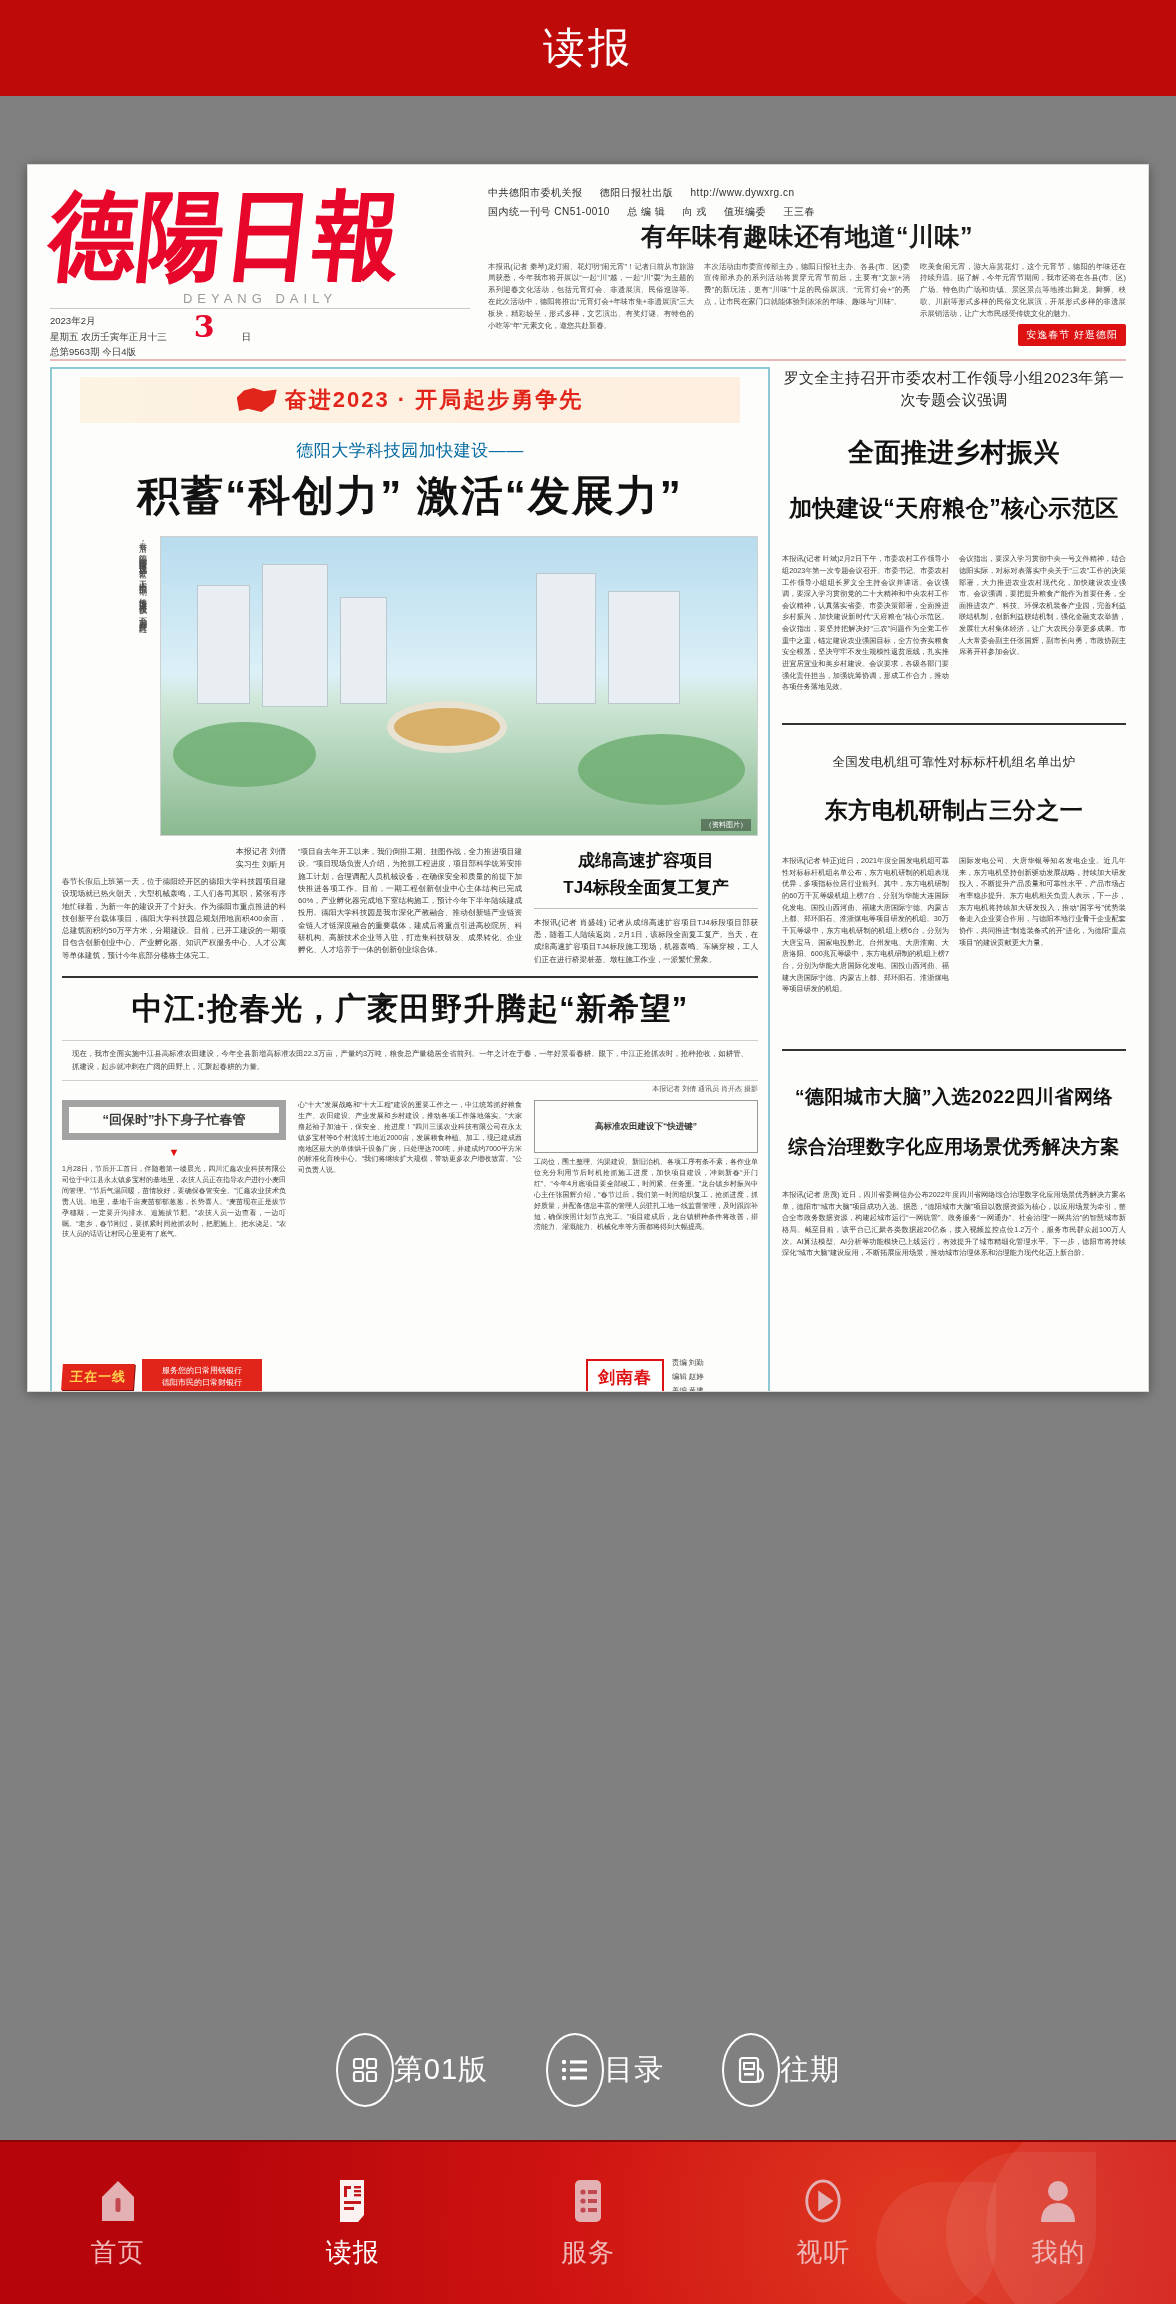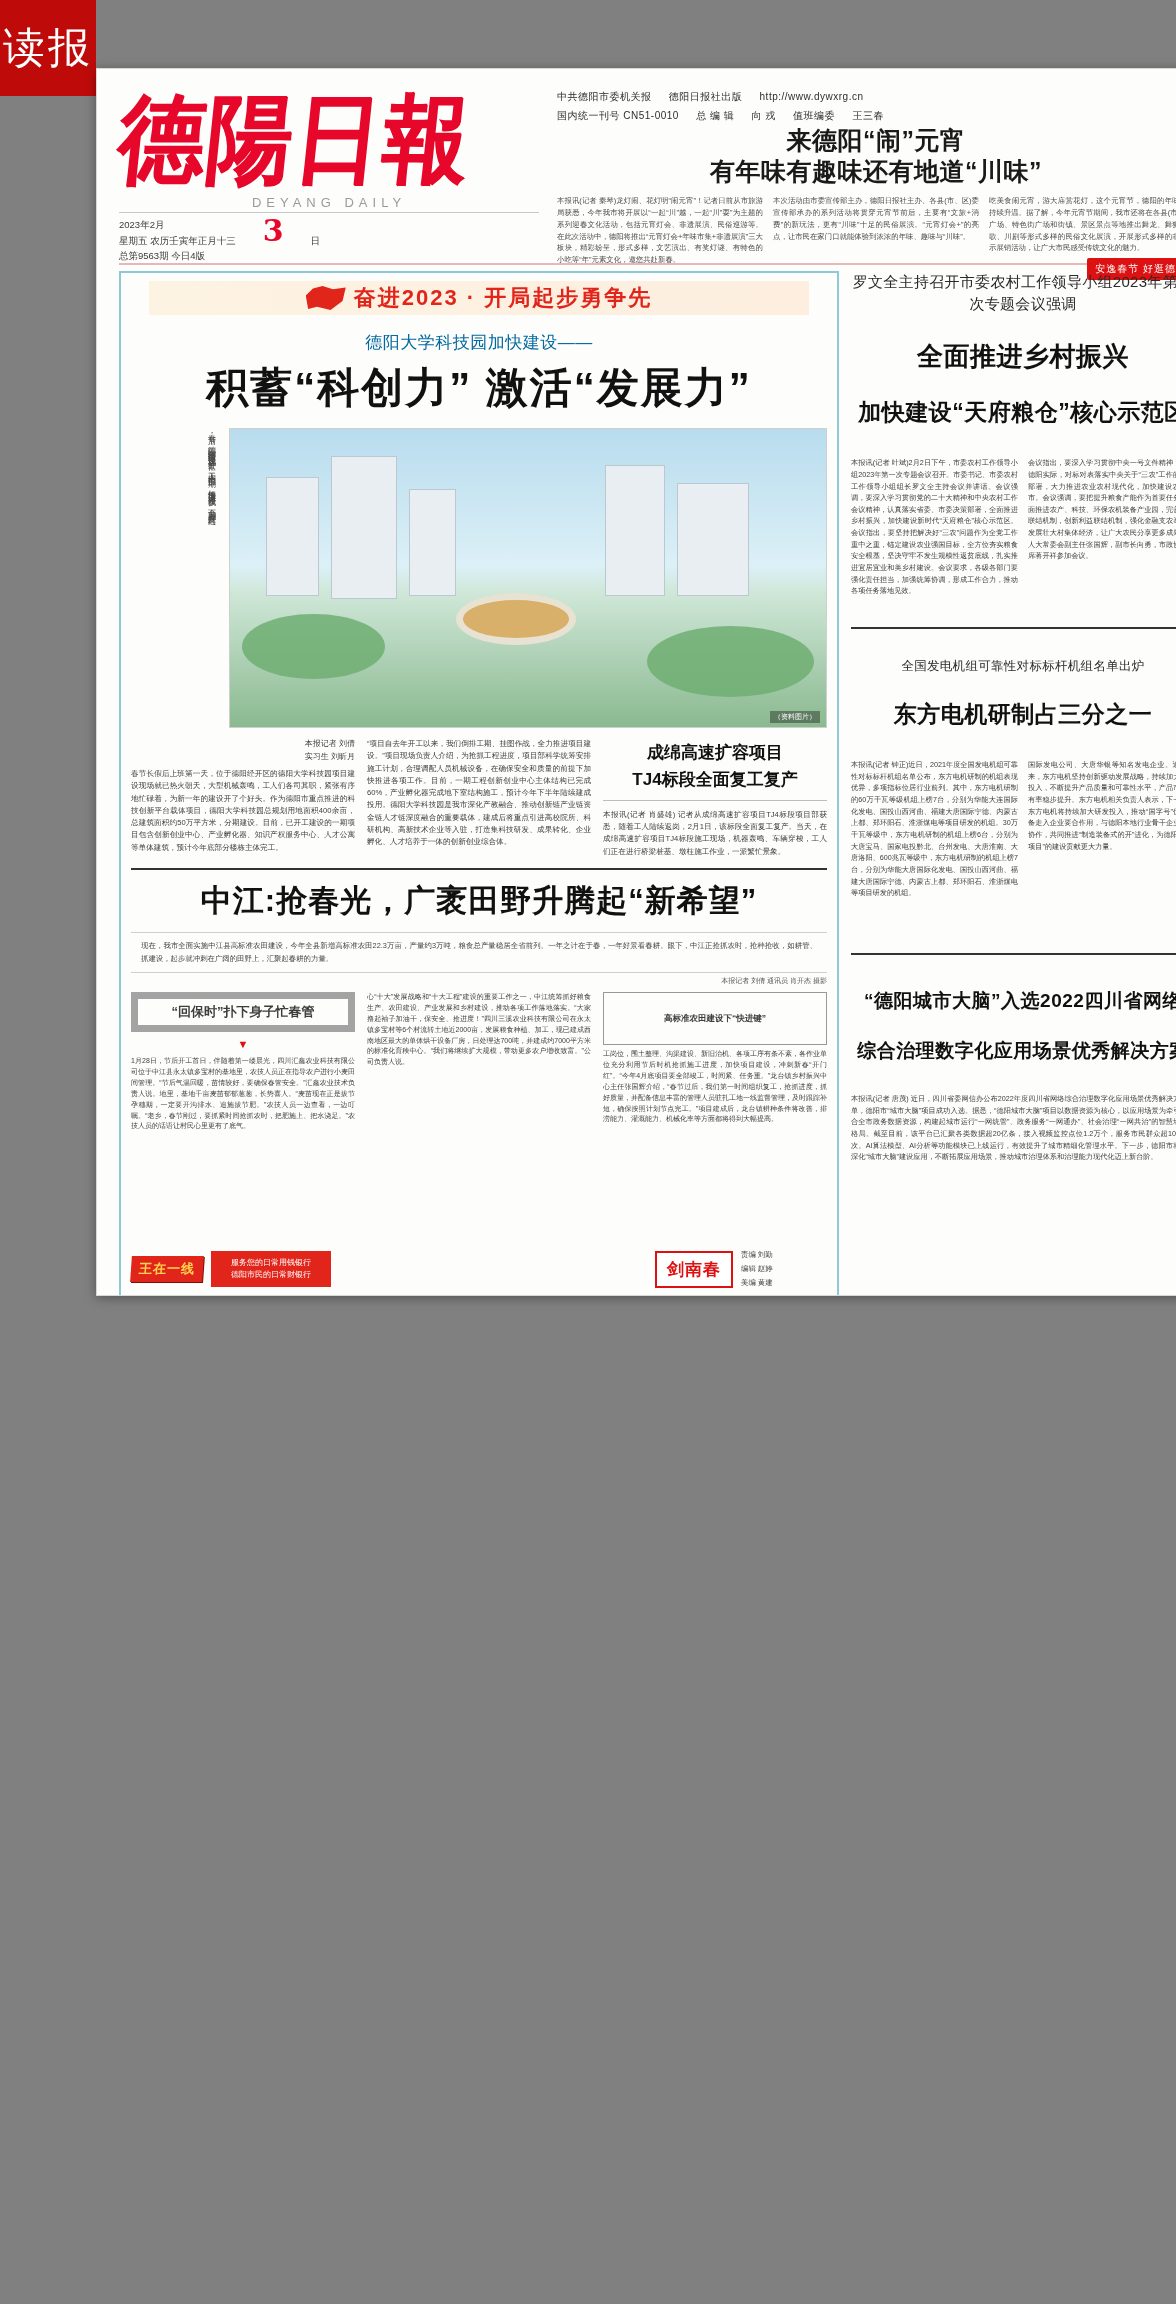--- a/index.html
+++ b/index.html
@@ -2,21 +2,21 @@
 <html><head>
 <meta charset="utf-8">
 <style>
   * { margin:0; padding:0; box-sizing:border-box; }
   html,body { width:1176px; height:2304px; }
   body {
     font-family:"Liberation Sans","DejaVu Sans",sans-serif;
     background:#808080;
     overflow:hidden;
   }
-  .app { position:relative; width:1176px; height:2304px; display:flex; flex-direction:row; }
+  .app { position:relative; width:1176px; height:2304px; display:flex; flex-direction:column; }
 
   
   .topbar {
     height:96px; background:#bf0a0a; flex:0 0 96px;
     display:flex; align-items:center; justify-content:center;
   }
   .topbar-title { color:#fff; font-size:42px; letter-spacing:3px; font-weight:400; }
 
   
   .viewer {
@@ -68,21 +68,21 @@
 
   
   .body-grid { display:flex; padding:6px 22px 12px 22px; gap:12px; height:1020px;}
   .col-main { width:720px; display:flex; flex-direction:column; }
   .col-right { flex:1; display:flex; flex-direction:column;gap:20px; }
 
   .feature-box { border:2px solid #8ec9d6; padding:8px 10px 10px 10px; }
   .banner {
     background:linear-gradient(90deg,#fdf3e2,#fdeee0);
     display:flex; align-items:center; justify-content:center; gap:8px;
-    height:34px; margin:0 18px;
+    height:46px; margin:0 18px;
   }
   .banner-emblem {
     width:40px;height:24px;background:#e1251b;
     clip-path:polygon(0 40%,18% 10%,42% 0,68% 14%,100% 6%,92% 62%,62% 100%,28% 86%,6% 96%);
   }
   .banner-text { color:#e1251b; font-weight:700; font-size:22px; letter-spacing:2px; }
 
   .kicker { text-align:center; font-size:17px; color:#0369a1; margin-top:16px; letter-spacing:.5px;}
   .lead-head {
     text-align:center; font-weight:700; font-size:42px; color:#111;
@@ -211,21 +211,20 @@
             <span>德阳日报社出版</span>
             <span>http://www.dywxrg.cn</span>
           </div>
           <div class="mast-pub">
             <span>国内统一刊号 CN51-0010</span>
             <span>总 编 辑</span>
             <span>向 戎</span>
             <span>值班编委</span>
             <span>王三春</span>
           </div>
-          <div class="tr-head">来德阳“闹”元宵</div>
           <div class="tr-head">有年味有趣味还有地道“川味”</div>
           <div class="tr-body">
             <div class="tr-col">本报讯(记者 秦琴)龙灯闹、花灯明“闹元宵”！记者日前从市旅游局获悉，今年我市将开展以“一起“川”越，一起“川”耍”为主题的系列迎春文化活动，包括元宵灯会、非遗展演、民俗巡游等。在此次活动中，德阳将推出“元宵灯会+年味市集+非遗展演”三大板块，精彩纷呈，形式多样，文艺演出、有奖灯谜、有特色的小吃等“年”元素文化，邀您共赴新春。</div>
             <div class="tr-col">本次活动由市委宣传部主办，德阳日报社主办、各县(市、区)委宣传部承办的系列活动将贯穿元宵节前后，主要有“文旅+消费”的新玩法，更有“川味”十足的民俗展演。“元宵灯会+”的亮点，让市民在家门口就能体验到浓浓的年味、趣味与“川味”。</div>
             <div class="tr-col">
               <span>吃美食闹元宵，游大庙赏花灯，这个元宵节，德阳的年味还在持续升温。据了解，今年元宵节期间，我市还将在各县(市、区)广场、特色街广场和街镇、景区景点等地推出舞龙、舞狮、秧歌、川剧等形式多样的民俗文化展演，开展形式多样的非遗展示展销活动，让广大市民感受传统文化的魅力。</span>
               <div class="redbadge-wrap">
                 <span class="redbadge">安逸春节 好逛德阳</span>
               </div>
             </div>

